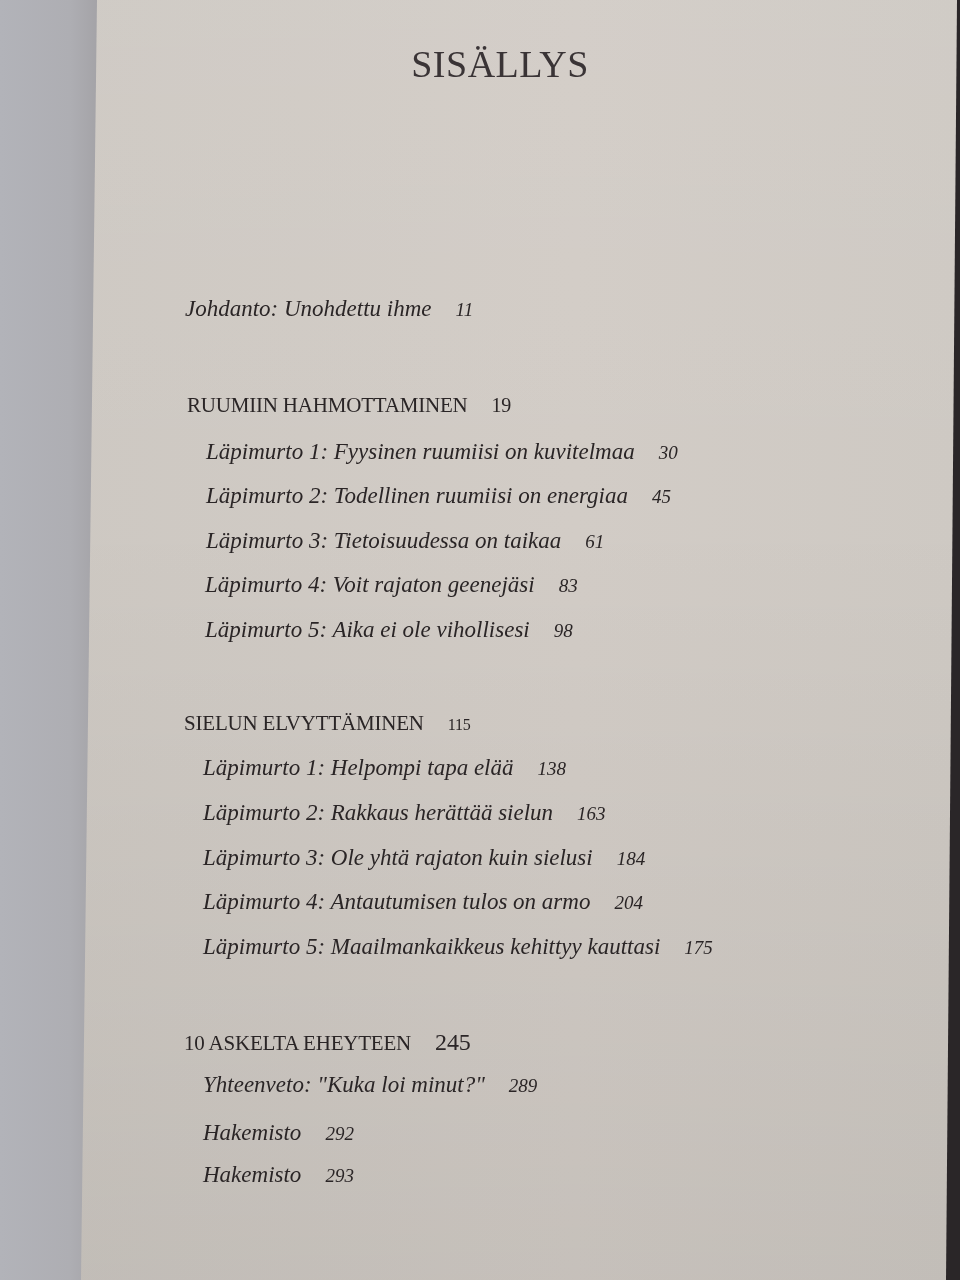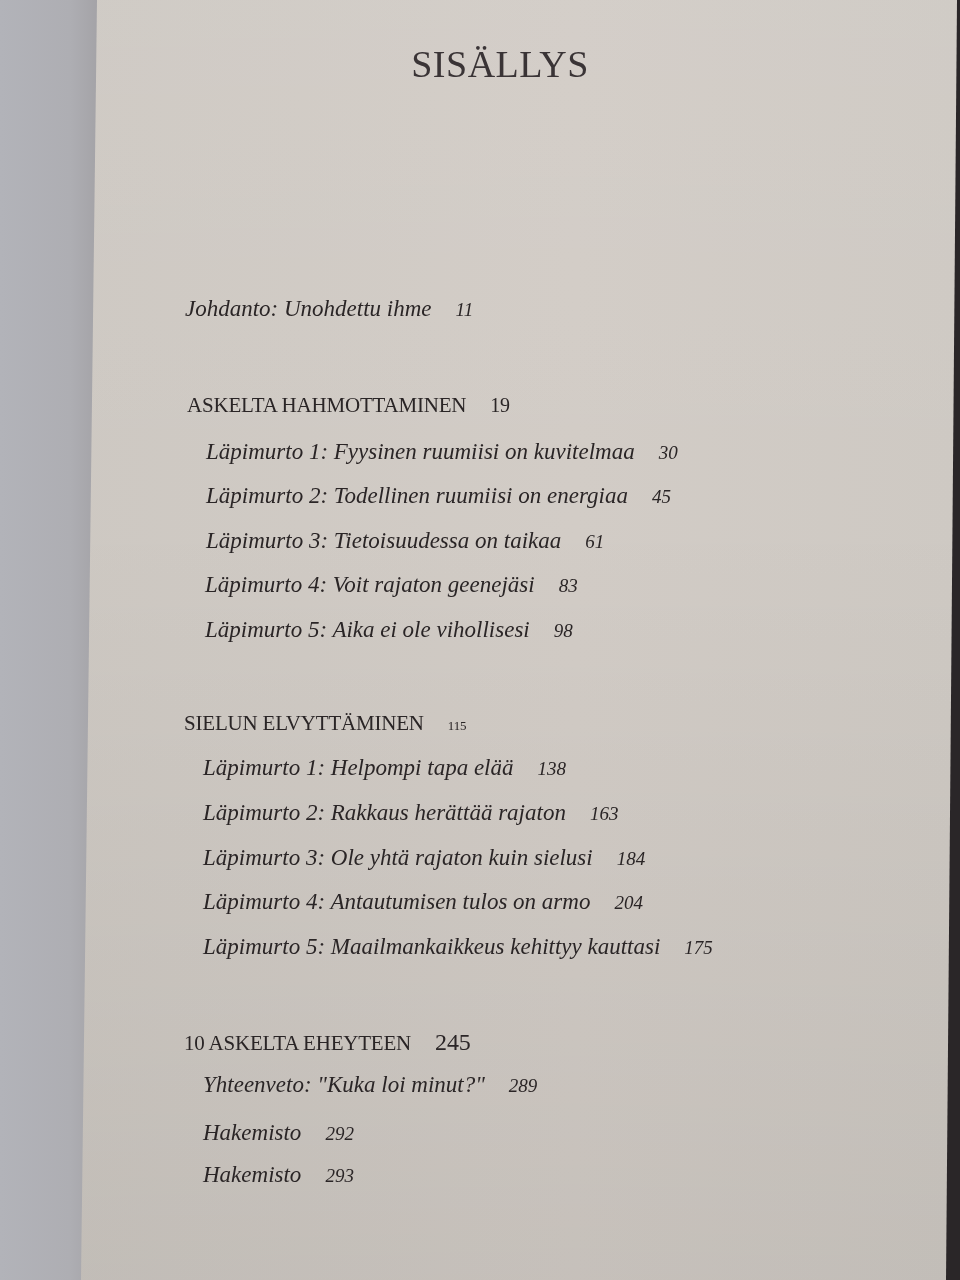--- a/index.html
+++ b/index.html
@@ -40,46 +40,46 @@
 <div class="page"></div>
 
 <div class="content">
   <div class="title">SISÄLLYS</div>
 
   <div class="entry italic" style="left:185px; top:296px;">
     <span>Johdanto: Unohdettu ihme</span><span class="pg">11</span>
   </div>
 
   <div class="entry caps" style="left:187px; top:393px;">
-    <span>ASKELTA HAHMOTTAMINEN</span><span class="pg" style="font-size:20px;">19</span>
+    <span>RUUMIIN HAHMOTTAMINEN</span><span class="pg" style="font-size:20px;">19</span>
   </div>
   <div class="entry italic" style="left:206px; top:439px;">
     <span>Läpimurto 1: Fyysinen ruumiisi on kuvitelmaa</span><span class="pg">30</span>
   </div>
   <div class="entry italic" style="left:206px; top:483px;">
     <span>Läpimurto 2: Todellinen ruumiisi on energiaa</span><span class="pg">45</span>
   </div>
   <div class="entry italic" style="left:206px; top:528px;">
     <span>Läpimurto 3: Tietoisuudessa on taikaa</span><span class="pg">61</span>
   </div>
   <div class="entry italic" style="left:205px; top:572px;">
     <span>Läpimurto 4: Voit rajaton geenejäsi</span><span class="pg">83</span>
   </div>
   <div class="entry italic" style="left:205px; top:617px;">
     <span>Läpimurto 5: Aika ei ole vihollisesi</span><span class="pg">98</span>
   </div>
 
   <div class="entry caps" style="left:184px; top:711px;">
-    <span>SIELUN ELVYTTÄMINEN</span><span class="pg" style="font-size:13px;">115</span>
+    <span>SIELUN ELVYTTÄMINEN</span><span class="pg" style="font-size:16px;">115</span>
   </div>
   <div class="entry italic" style="left:203px; top:755px;">
     <span>Läpimurto 1: Helpompi tapa elää</span><span class="pg">138</span>
   </div>
   <div class="entry italic" style="left:203px; top:800px;">
-    <span>Läpimurto 2: Rakkaus herättää rajaton</span><span class="pg">163</span>
+    <span>Läpimurto 2: Rakkaus herättää sielun</span><span class="pg">163</span>
   </div>
   <div class="entry italic" style="left:203px; top:845px;">
     <span>Läpimurto 3: Ole yhtä rajaton kuin sielusi</span><span class="pg">184</span>
   </div>
   <div class="entry italic" style="left:203px; top:889px;">
     <span>Läpimurto 4: Antautumisen tulos on armo</span><span class="pg">204</span>
   </div>
   <div class="entry italic" style="left:203px; top:934px;">
     <span>Läpimurto 5: Maailmankaikkeus kehittyy kauttasi</span><span class="pg">175</span>
   </div>

